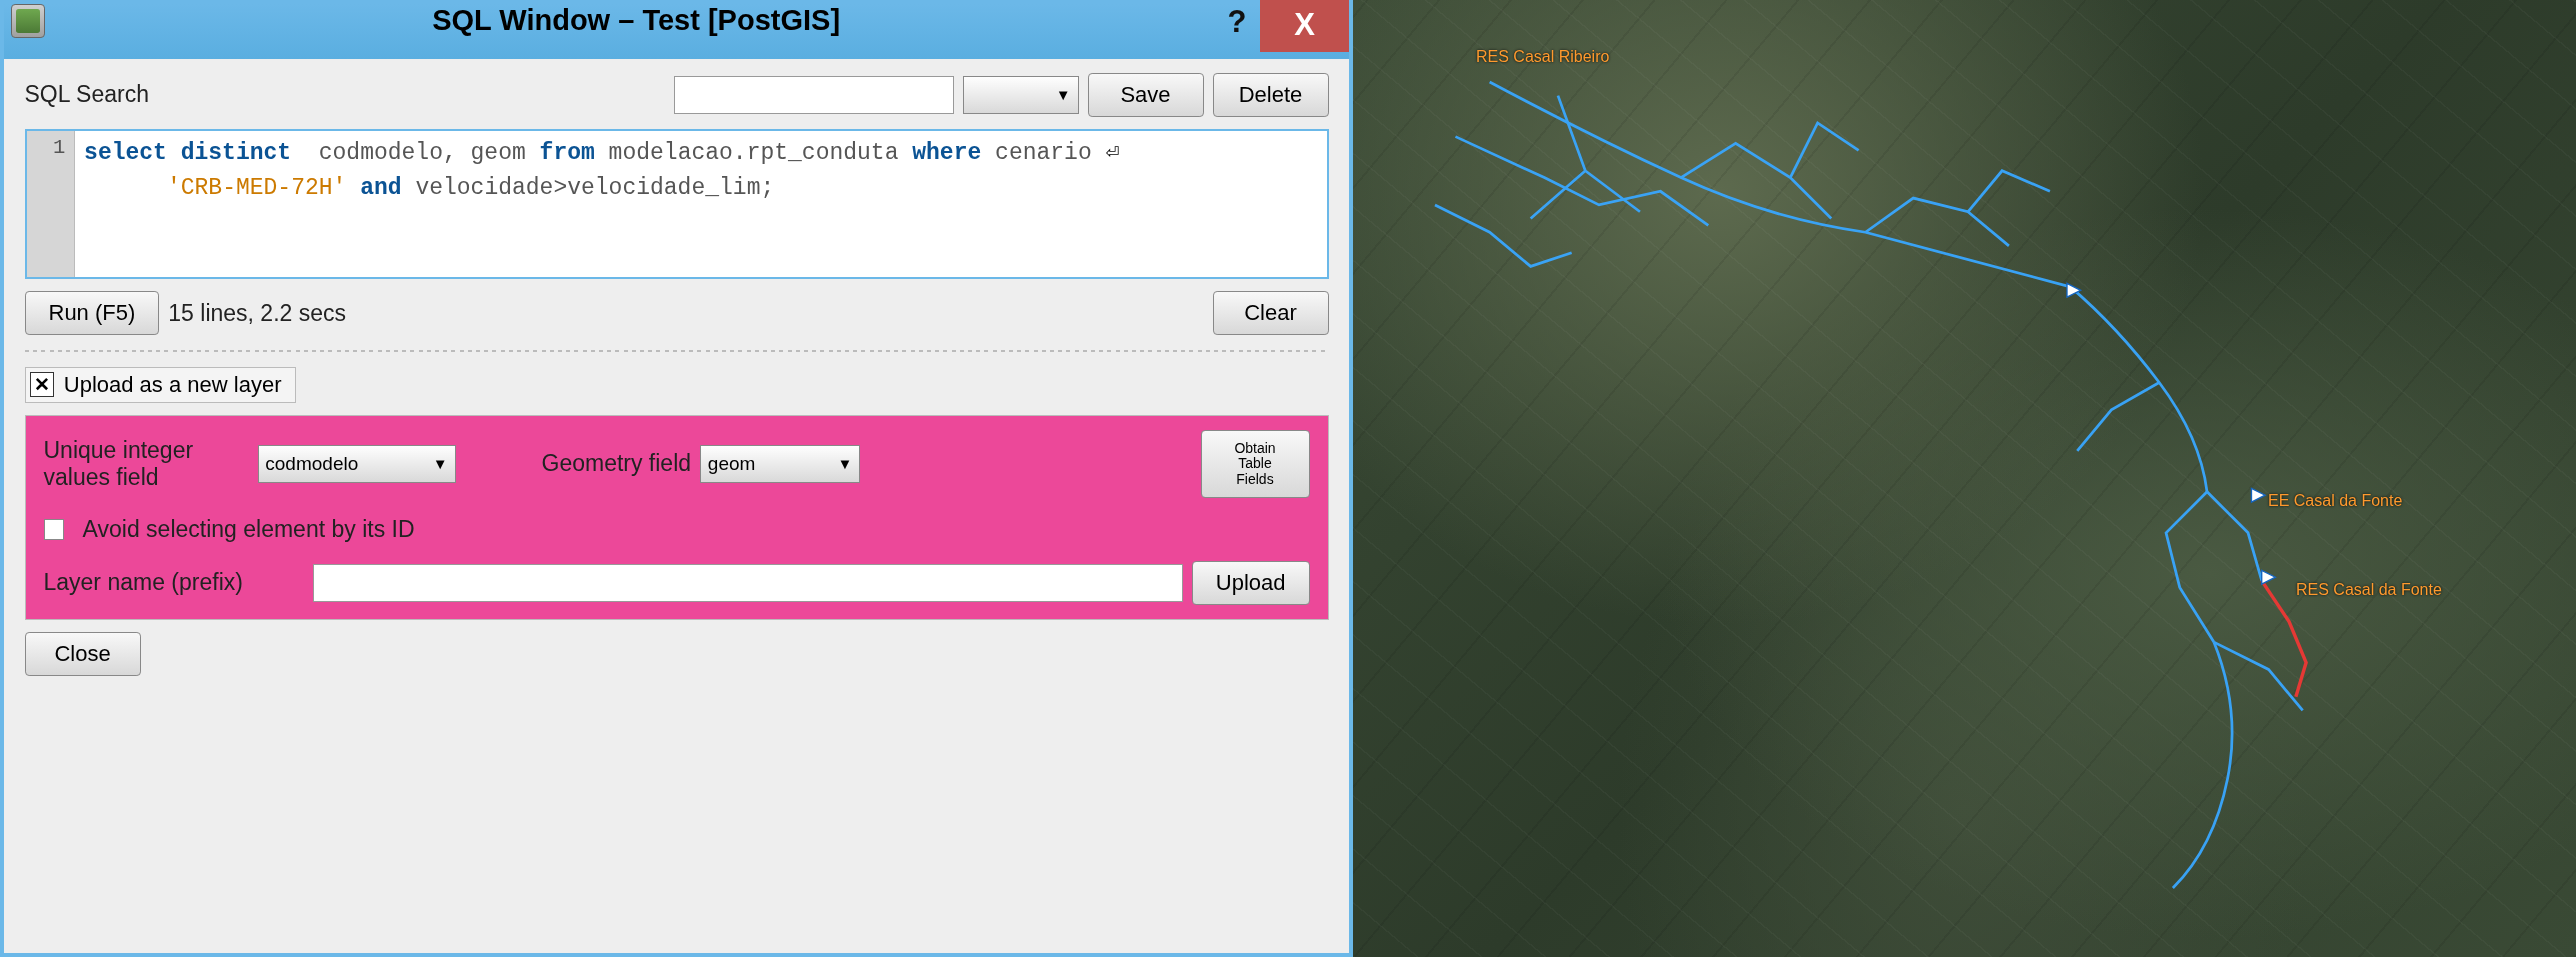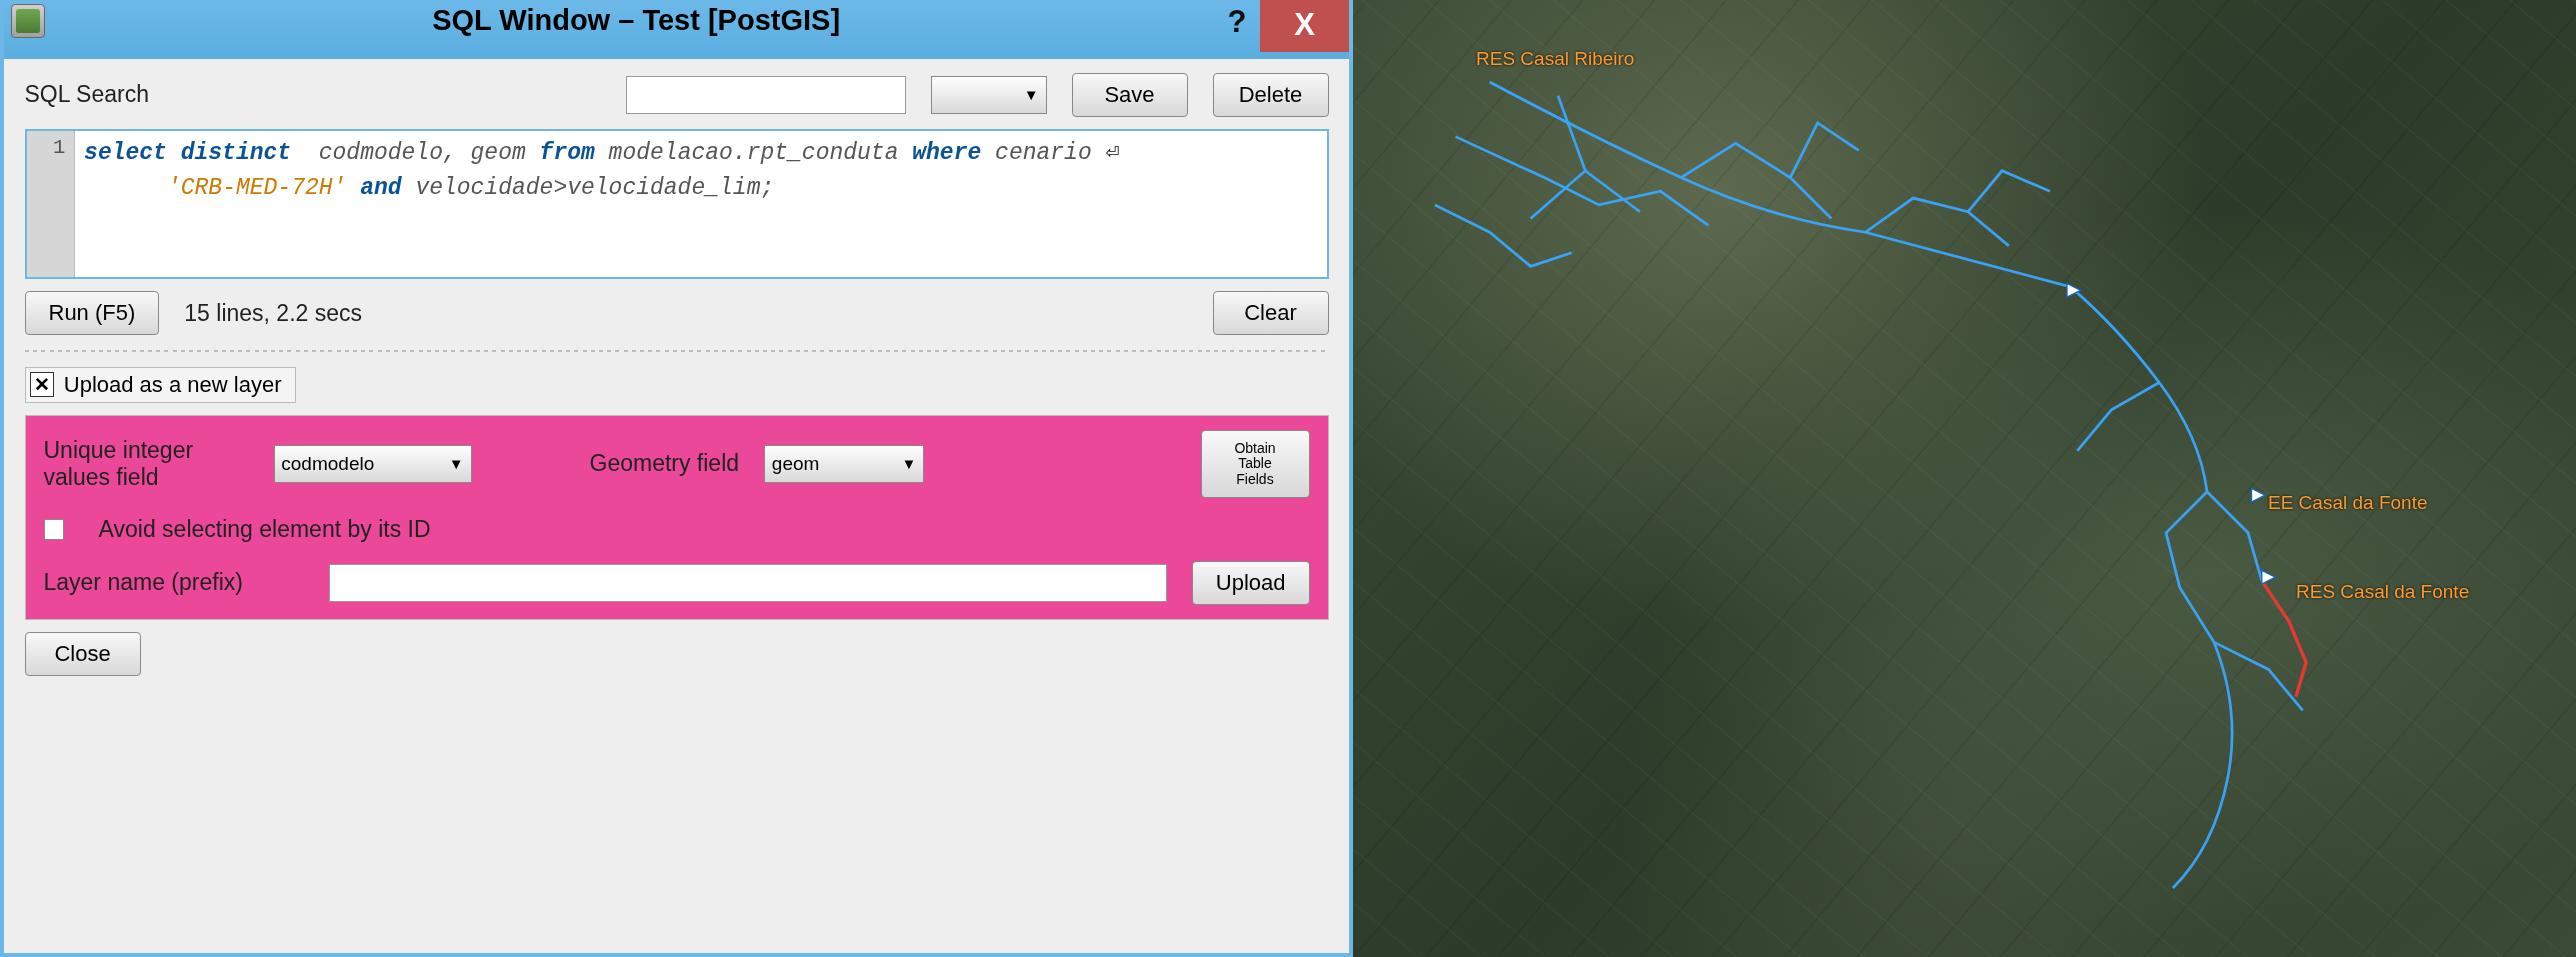--- a/index.html
+++ b/index.html
@@ -72,21 +72,21 @@
     flex:1;
     background:#eee;
     padding: 13.7px 20.5px;
     display:flex;
     flex-direction:column;
     gap:12.3px;
   }
   .row {
     display:flex;
     align-items:center;
-    gap:25px;
+    gap:9px;
   }
   .label { font-size:23px; color:#222; }
   .textbox {
     background:#fff;
     border:1.4px solid #999;
     height:38px;
     padding:0 6.8px;
     font-size:20.5px;
   }
   .dropdown {
@@ -130,21 +130,20 @@
     font-size:20.5px;
     color:#555;
     padding-right:8.2px;
   }
   .sql-text {
     flex:1;
     padding:5.5px 9.6px;
     font-size:23px;
     line-height:1.5;
     white-space:pre-wrap;
-    font-style:italic;
   }
   .kw { color:#0b5394; font-weight:bold; }
   .ident { color:#555; }
   .str { color:#cc7a00; }
   .sep {
     height:1.4px;
     background: repeating-linear-gradient(90deg,#bbb,#bbb 4.1px,transparent 4.1px,transparent 8.2px);
     margin: 2.7px 0;
   }
   .section-header {
@@ -185,21 +184,21 @@
   }
   .right-pane::before {
     content:"";position:absolute;inset:0;
     background:
       repeating-linear-gradient(40deg, rgba(255,255,255,0.03) 0 1.4px, transparent 1.4px 41px),
       repeating-linear-gradient(-50deg, rgba(0,0,0,0.08) 0 2px, transparent 2px 55px);
   }
   .map-label {
     position:absolute;
     color:#ff9a2e;
-    font-size:19px;
+    font-size:16px;
     font-weight:500;
     text-shadow:0 0 2.7px #000;
     white-space:nowrap;
   }
   .network-svg { position:absolute; inset:0; width:100%; height:100%; }
 </style>
 </head>
 <body>
 
 <div class="left-pane">

